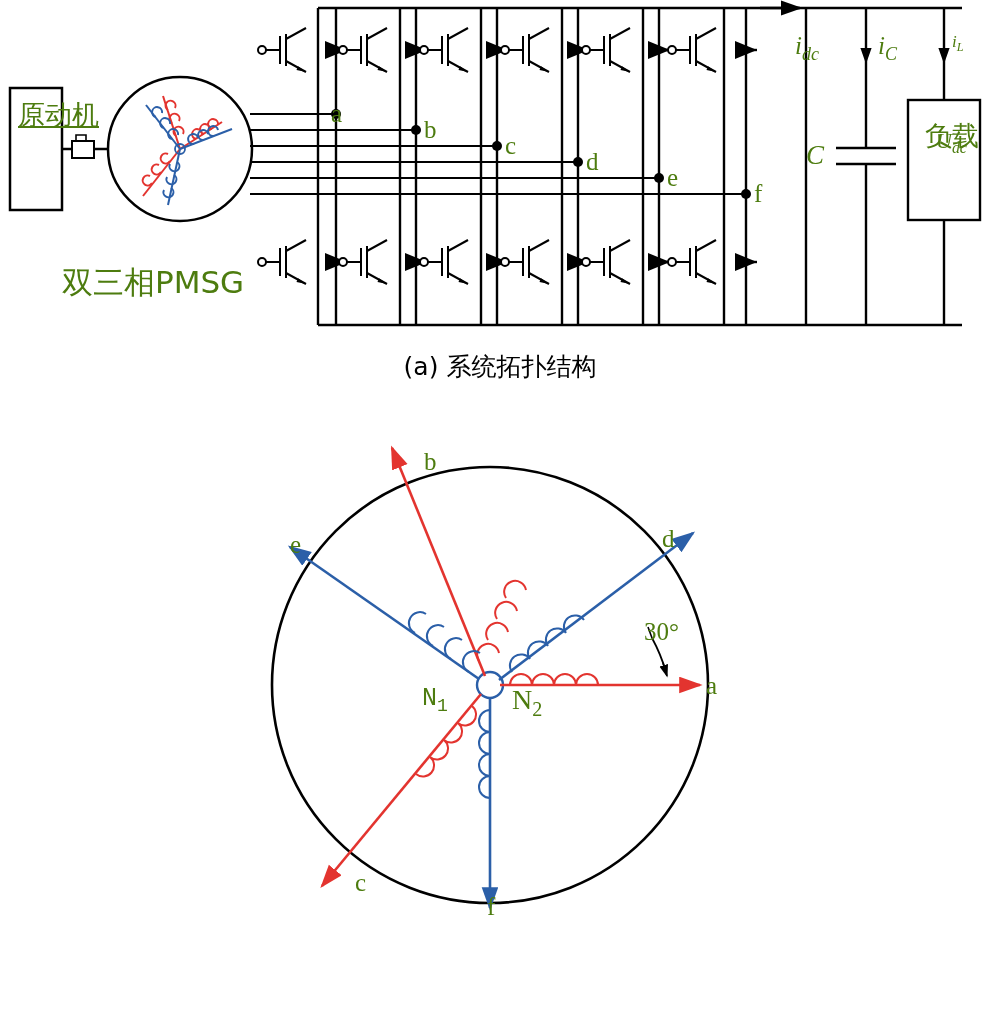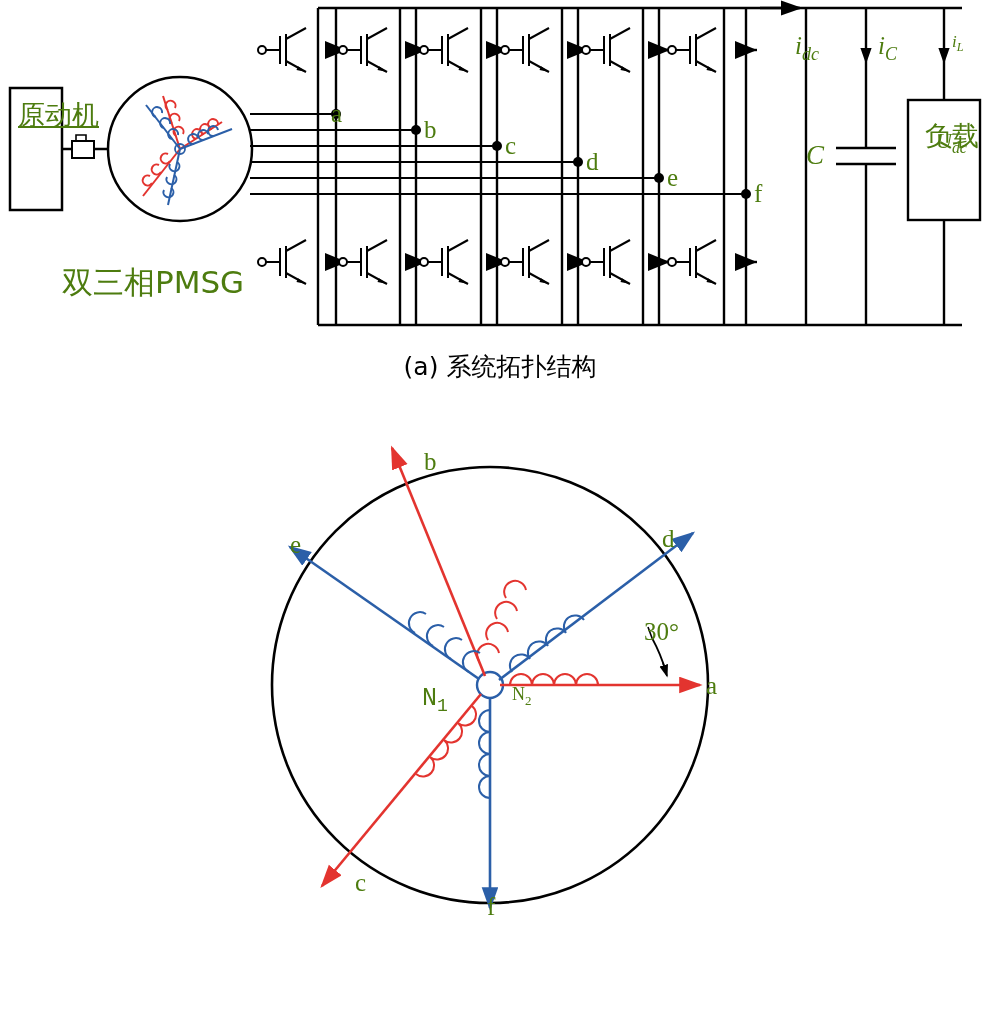--- a/index.html
+++ b/index.html
@@ -318,20 +318,20 @@
   <div class="lbl" style="left:706px; top:672px; font-size:25px;">a</div>
   <div class="lbl" style="left:424px; top:448px; font-size:25px;">b</div>
   <div class="lbl" style="left:355px; top:869px; font-size:25px;">c</div>
   <div class="lbl" style="left:662px; top:525px; font-size:25px;">d</div>
   <div class="lbl" style="left:290px; top:531px; font-size:25px;">e</div>
   <div class="lbl" style="left:487px; top:893px; font-size:25px;">f</div>
 
   <div class="lbl" style="left:422px; top:684px; font-size:25px;font-family:Liberation Mono, monospace;">
     <span>N</span><span class="sub">1</span>
   </div>
-  <div class="lbl" style="left:512px; top:684px; font-size:18px;">
+  <div class="lbl" style="left:512px; top:684px; font-size:28px;">
     <span>N</span><span class="sub">2</span>
   </div>
 
   <div class="lbl" style="left:620px; top:618px; font-size:25px;margin-left:24px;">30°</div>
 
 
 </div>
 
 </body></html>

